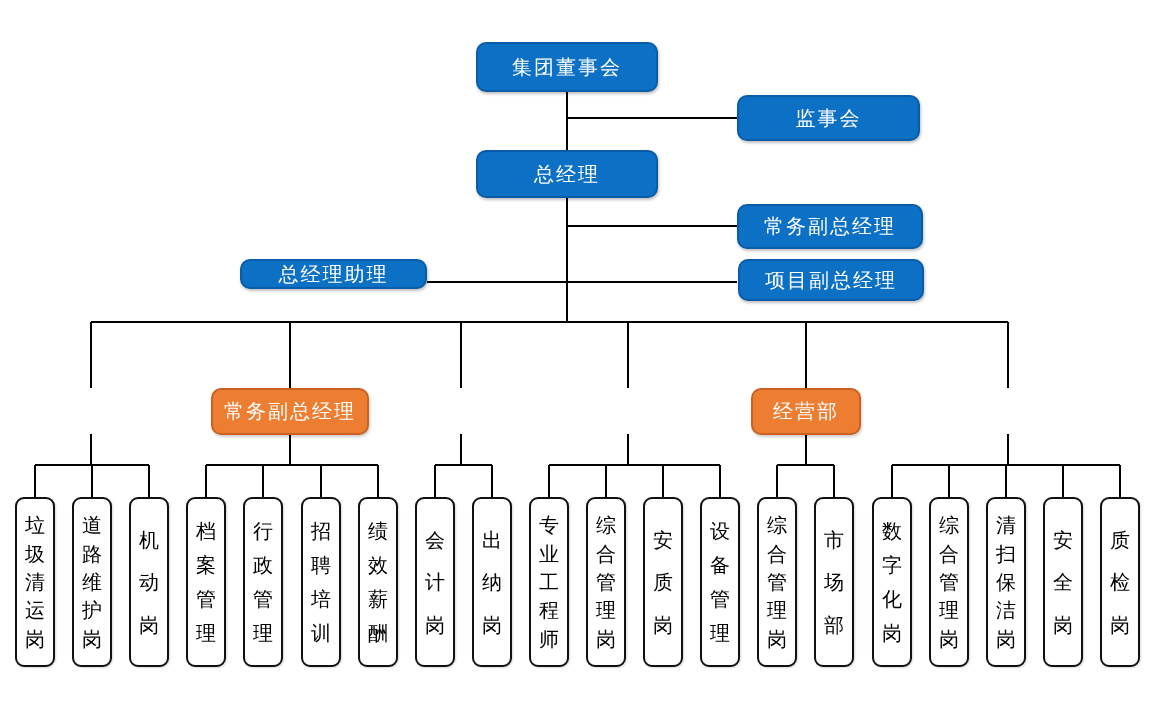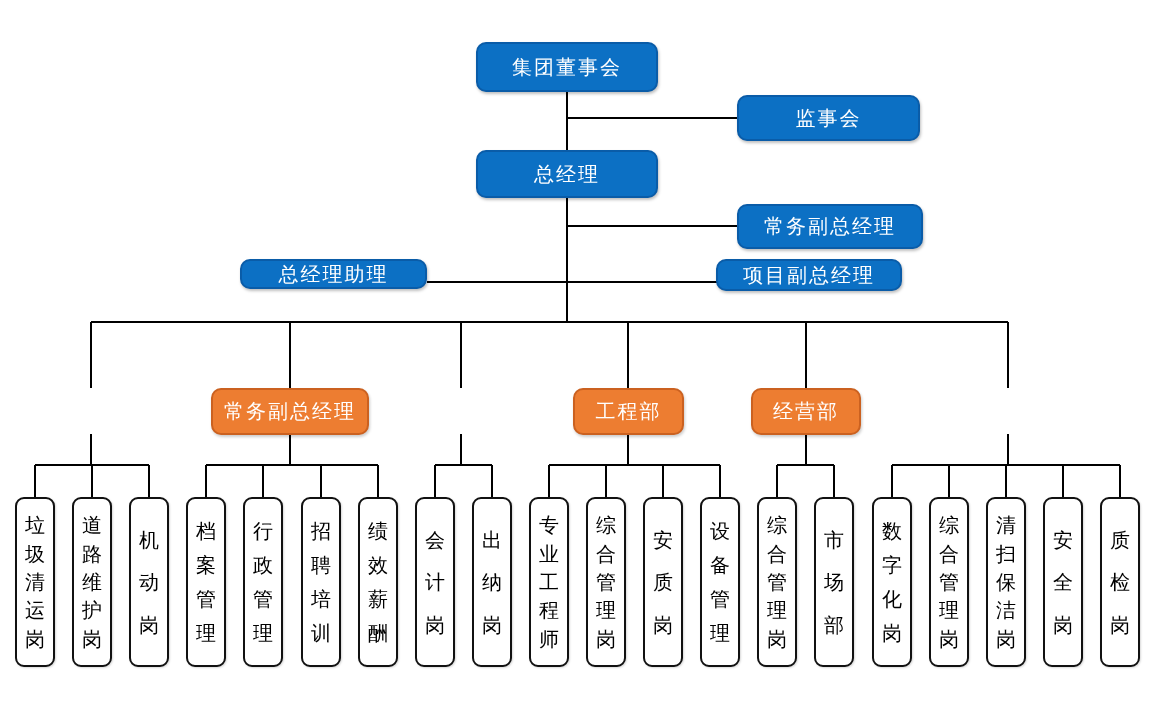--- a/index.html
+++ b/index.html
@@ -122,24 +122,23 @@
   <div class="vline" style="left:948px;top:465px;height:32px"></div>
   <div class="vline" style="left:1005px;top:465px;height:32px"></div>
   <div class="vline" style="left:1062px;top:465px;height:32px"></div>
   <div class="vline" style="left:1119px;top:465px;height:32px"></div>
 
   <div class="node blue" style="left:476px;top:42px;width:182px;height:50px">集团董事会</div>
   <div class="node blue" style="left:737px;top:95px;width:183px;height:46px">监事会</div>
   <div class="node blue" style="left:476px;top:150px;width:182px;height:48px">总经理</div>
   <div class="node blue" style="left:737px;top:204px;width:186px;height:45px">常务副总经理</div>
   <div class="node blue" style="left:240px;top:259px;width:187px;height:30px">总经理助理</div>
-  <div class="node blue" style="left:716px;top:259px;width:186px;height:32px">项目副总经理</div>
+  <div class="node blue" style="left:738px;top:259px;width:186px;height:42px">项目副总经理</div>
 
   <div class="node orange" style="left:211px;top:388px;width:158px;height:47px">常务副总经理</div>
-  <div class="node orange" style="left:573px;top:388px;width:111px;height:47px">工程部</div>
   <div class="node orange" style="left:751px;top:388px;width:110px;height:47px">经营部</div>
 
   <div class="vbox" style="left:15px">
       <span class="vchar">垃</span>
       <span class="vchar">圾</span>
       <span class="vchar">清</span>
       <span class="vchar">运</span>
       <span class="vchar">岗</span>
     </div>
   <div class="vbox" style="left:72px">

